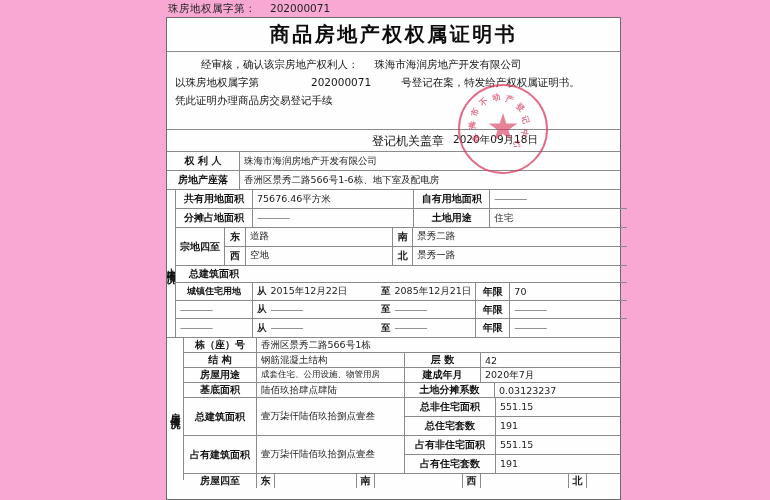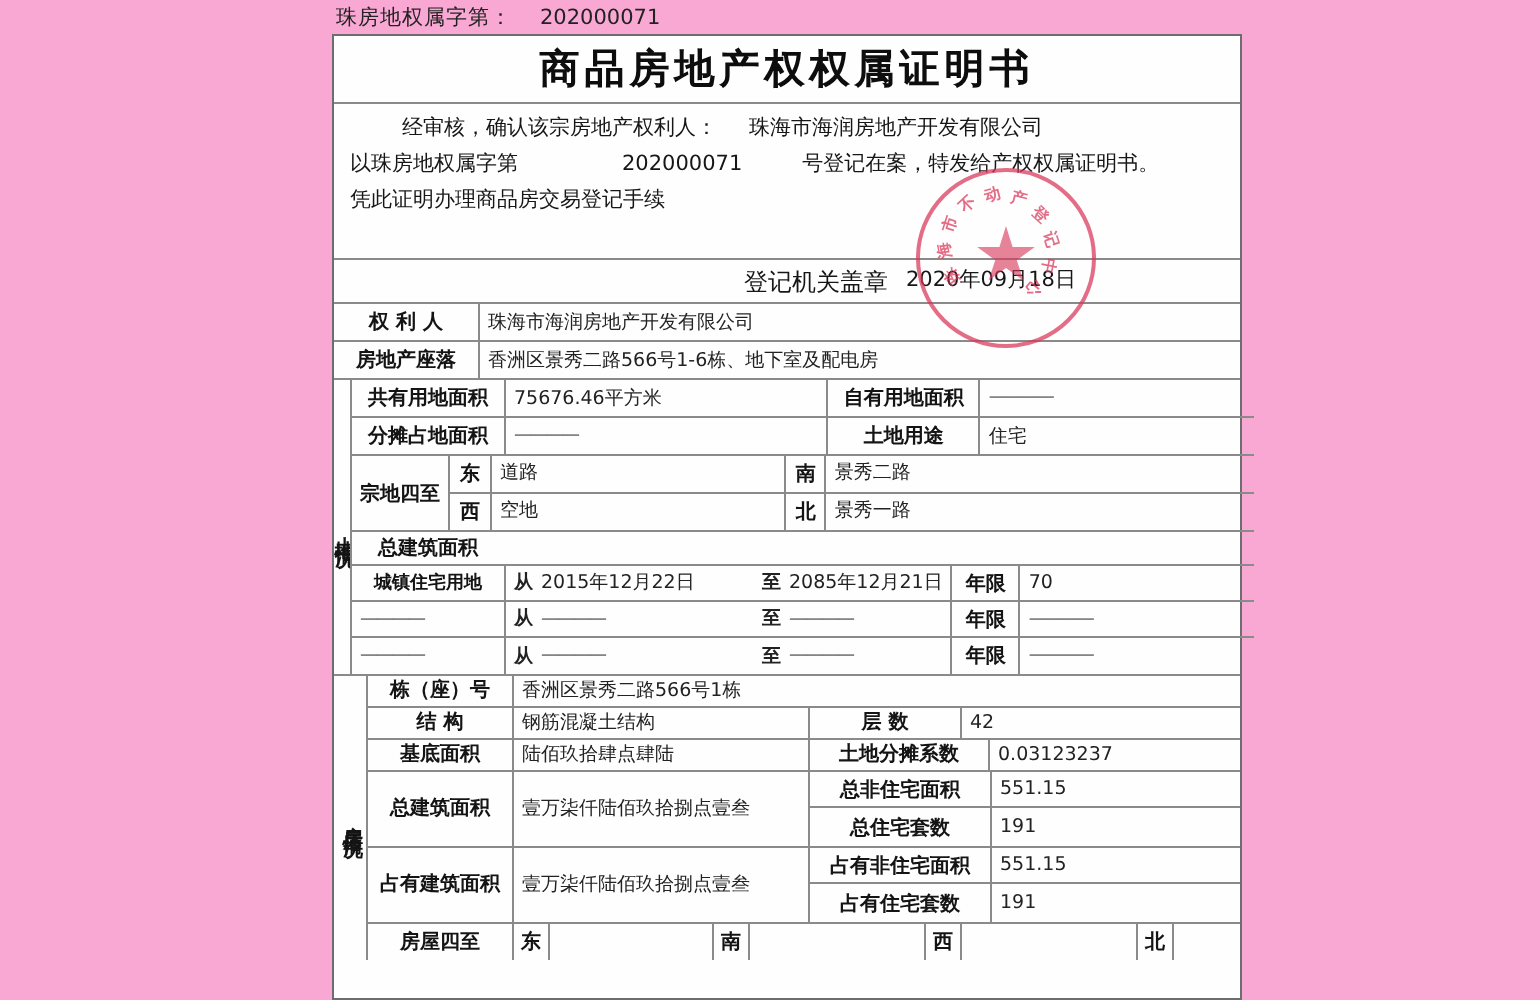--- a/index.html
+++ b/index.html
@@ -248,20 +248,26 @@
           <div class="cell val bl" style="flex:1;">香洲区景秀二路566号1栋</div>
         </div>
 
         <div class="subrow" style="height:19px;">
           <div class="cell lbl" style="width:72px;">结 构</div>
           <div class="cell val bl" style="width:148px;">钢筋混凝土结构</div>
           <div class="cell lbl bl" style="width:76px;">层 数</div>
           <div class="cell val bl" style="flex:1;">42</div>
         </div>
 
+        <div class="subrow" style="height:19px;">
+          <div class="cell lbl" style="width:72px;">房屋用途</div>
+          <div class="cell val small bl" style="width:148px;">成套住宅、公用设施、物管用房</div>
+          <div class="cell lbl bl" style="width:76px;">建成年月</div>
+          <div class="cell val bl" style="flex:1;">2020年7月</div>
+        </div>
 
         <div class="subrow" style="height:19px;">
           <div class="cell lbl" style="width:72px;">基底面积</div>
           <div class="cell val bl" style="width:148px;">陆佰玖拾肆点肆陆</div>
           <div class="cell lbl bl" style="width:90px;">土地分摊系数</div>
           <div class="cell val bl" style="flex:1;">0.03123237</div>
         </div>
 
         <div class="subrow" style="height:38px;">
           <div class="cell lbl" style="width:72px;">总建筑面积</div>

